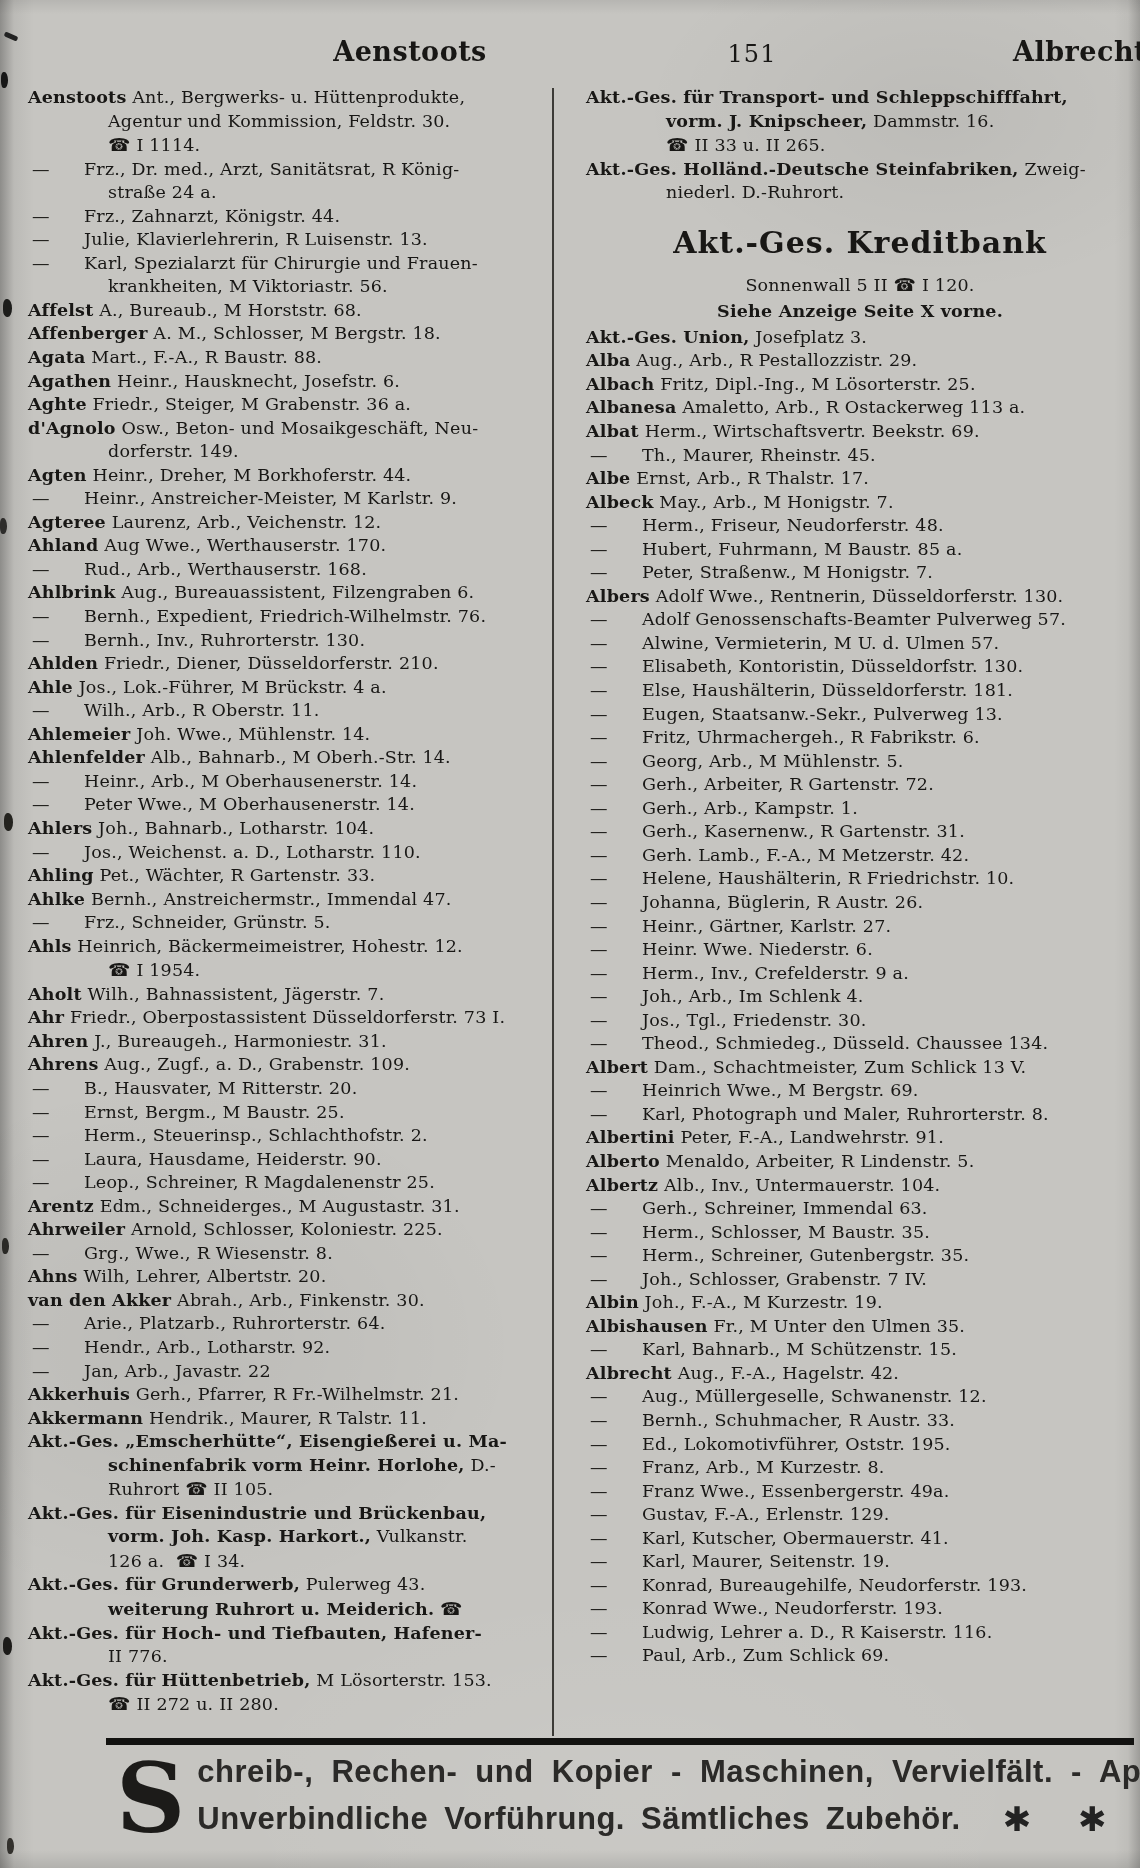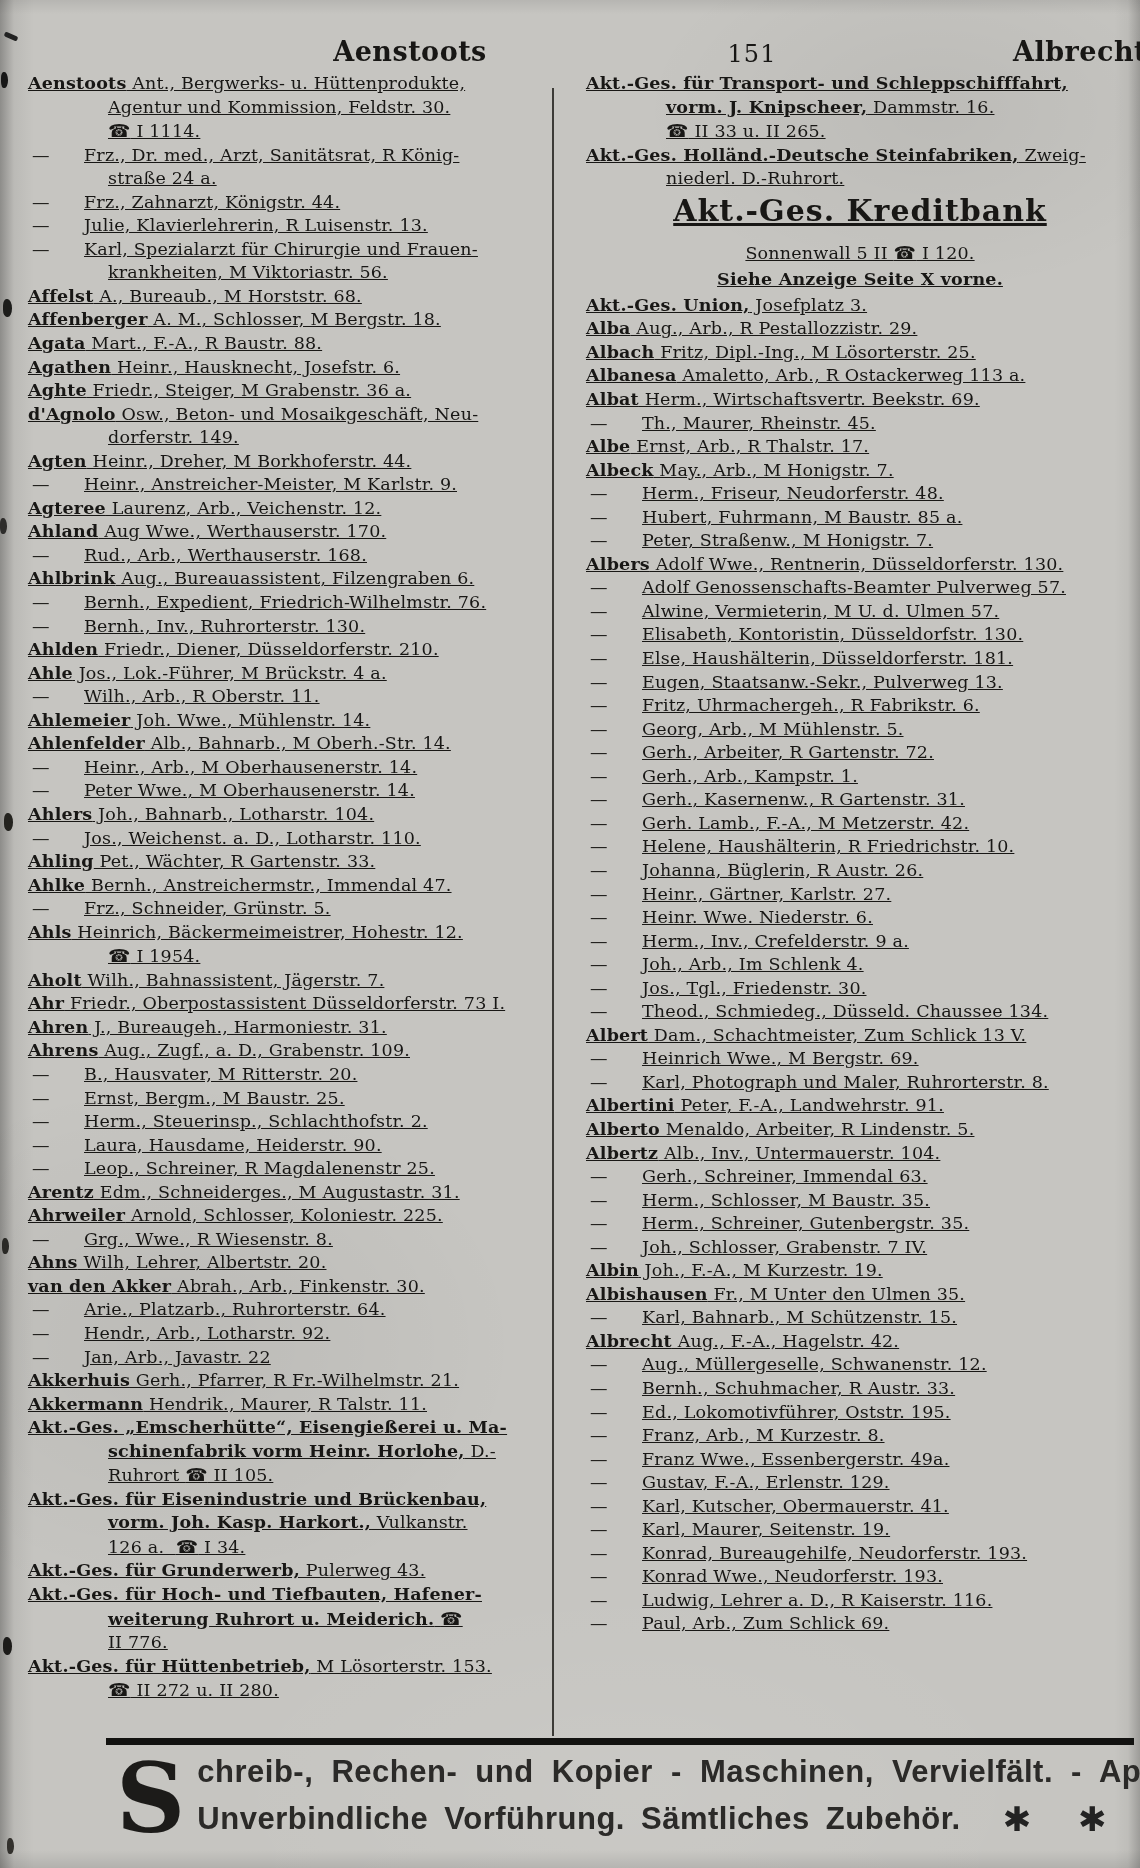--- a/index.html
+++ b/index.html
@@ -18,21 +18,21 @@
   .specks{position:absolute;left:1px;top:72px;width:7px;height:16px;background:#161616;border-radius:40% 60% 55% 45%;
     box-shadow: 3px 228px 0 1px #1d1d1b, -1px 446px 0 0 #2e2d2b, 4px 742px 0 1px #24231f,
                 1px 1166px 0 0 #2a2926, 3px 1566px 0 1px #1c1b19, 6px 1766px 0 0 #33312d;}
   .corner-mark{position:absolute;left:4px;top:34px;width:14px;height:5px;background:#222;transform:rotate(24deg);border-radius:2px;}
 
   .hdr{position:absolute;top:36px;height:40px;font-weight:bold;font-size:27px;letter-spacing:.5px;text-align:center;}
   .hdr.k1{left:318px;width:184px;}
   .hdr.k2{left:988px;width:184px;}
   .pagenum{position:absolute;top:40px;left:700px;width:104px;text-align:center;font-size:24px;font-weight:normal;letter-spacing:1px;}
 
-  .col{position:absolute;top:72px;text-decoration:underline;}
+  .col{position:absolute;top:86px;}
   .col.left{left:28px;width:524px;}
   .col.right{left:586px;width:548px;}
   .divider{position:absolute;left:552px;top:88px;width:2px;height:1648px;background:#23221f;opacity:.85;}
 
   .dline{white-space:pre;font-size:17.5px;line-height:23.55px;letter-spacing:.2px;}
   .dline .bold{font-weight:bold;}
   .dline.ind{padding-left:80px;}
   .dline.ctr{text-align:center;padding-left:0;}
   .dline.xl{font-size:30px;line-height:40px;letter-spacing:1px;}
   .dash{display:inline-block;width:56px;text-indent:4px;}
@@ -114,34 +114,34 @@
       <div class="dline"><span class="dash">—</span><span>Jan, Arb., Javastr. 22</span></div>
       <div class="dline"><span class="bold">Akkerhuis</span><span> Gerh., Pfarrer, R Fr.-Wilhelmstr. 21.</span></div>
       <div class="dline"><span class="bold">Akkermann</span><span> Hendrik., Maurer, R Talstr. 11.</span></div>
       <div class="dline"><span class="bold">Akt.-Ges. „Emscherhütte“, Eisengießerei u. Ma-</span></div>
       <div class="dline ind"><span class="bold">schinenfabrik vorm Heinr. Horlohe,</span><span> D.-</span></div>
       <div class="dline ind"><span>Ruhrort </span><span class="phone">☎</span><span> II 105.</span></div>
       <div class="dline"><span class="bold">Akt.-Ges. für Eisenindustrie und Brückenbau,</span></div>
       <div class="dline ind"><span class="bold">vorm. Joh. Kasp. Harkort.,</span><span> Vulkanstr.</span></div>
       <div class="dline ind"><span>126 a.  </span><span class="phone">☎</span><span> I 34.</span></div>
       <div class="dline"><span class="bold">Akt.-Ges. für Grunderwerb,</span><span> Pulerweg 43.</span></div>
+      <div class="dline ind"><span class="bold">weiterung Ruhrort u. Meiderich.</span><span> </span><span class="phone">☎</span></div>
       <div class="dline"><span class="bold">Akt.-Ges. für Hoch- und Tiefbauten, Hafener-</span></div>
-      <div class="dline ind"><span class="bold">weiterung Ruhrort u. Meiderich.</span><span> </span><span class="phone">☎</span></div>
       <div class="dline ind"><span>II 776.</span></div>
       <div class="dline"><span class="bold">Akt.-Ges. für Hüttenbetrieb,</span><span> M Lösorterstr. 153.</span></div>
       <div class="dline ind"><span class="phone">☎</span><span> II 272 u. II 280.</span></div>
     </div>
   <div class="divider"></div>
   <div class="col right" id="col-right">
       <div class="dline"><span class="bold">Akt.-Ges. für Transport- und Schleppschifffahrt,</span></div>
       <div class="dline ind"><span class="bold">vorm. J. Knipscheer,</span><span> Dammstr. 16.</span></div>
       <div class="dline ind"><span class="phone">☎</span><span> II 33 u. II 265.</span></div>
       <div class="dline"><span class="bold">Akt.-Ges. Holländ.-Deutsche Steinfabriken,</span><span> Zweig-</span></div>
       <div class="dline ind"><span>niederl. D.-Ruhrort.</span></div>
-      <div class="dline ctr xl" style=""><span class="bold">Akt.-Ges. Kreditbank</span></div>
+      <div class="dline ctr xl" style="margin-top: 18px;"><span class="bold">Akt.-Ges. Kreditbank</span></div>
       <div class="dline ctr" style="margin-top: 10px;"><span>Sonnenwall 5 II </span><span class="phone">☎</span><span> I 120.</span></div>
       <div class="dline ctr" style="margin-top: 3px;"><span class="bold">Siehe Anzeige Seite X vorne.</span></div>
       <div class="dline" style="margin-top: 2px;"><span class="bold">Akt.-Ges. Union,</span><span> Josefplatz 3.</span></div>
       <div class="dline"><span class="bold">Alba</span><span> Aug., Arb., R Pestallozzistr. 29.</span></div>
       <div class="dline"><span class="bold">Albach</span><span> Fritz, Dipl.-Ing., M Lösorterstr. 25.</span></div>
       <div class="dline"><span class="bold">Albanesa</span><span> Amaletto, Arb., R Ostackerweg 113 a.</span></div>
       <div class="dline"><span class="bold">Albat</span><span> Herm., Wirtschaftsvertr. Beekstr. 69.</span></div>
       <div class="dline"><span class="dash">—</span><span>Th., Maurer, Rheinstr. 45.</span></div>
       <div class="dline"><span class="bold">Albe</span><span> Ernst, Arb., R Thalstr. 17.</span></div>
       <div class="dline"><span class="bold">Albeck</span><span> May., Arb., M Honigstr. 7.</span></div>

